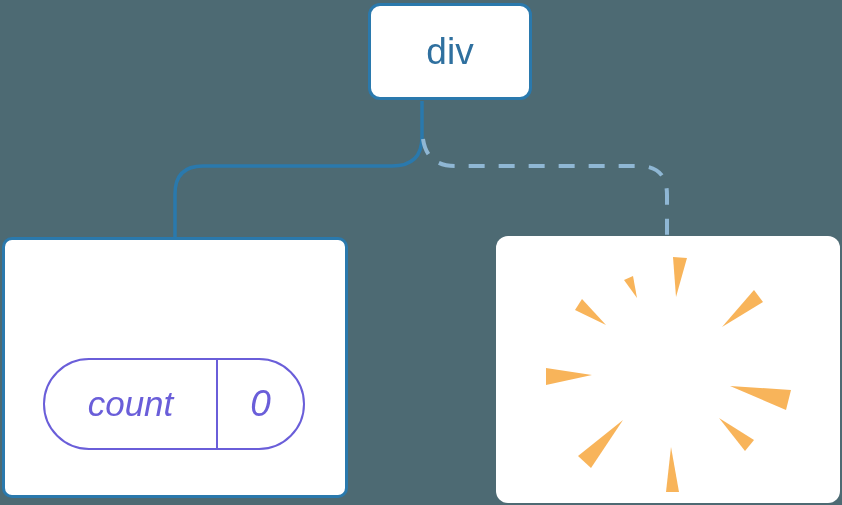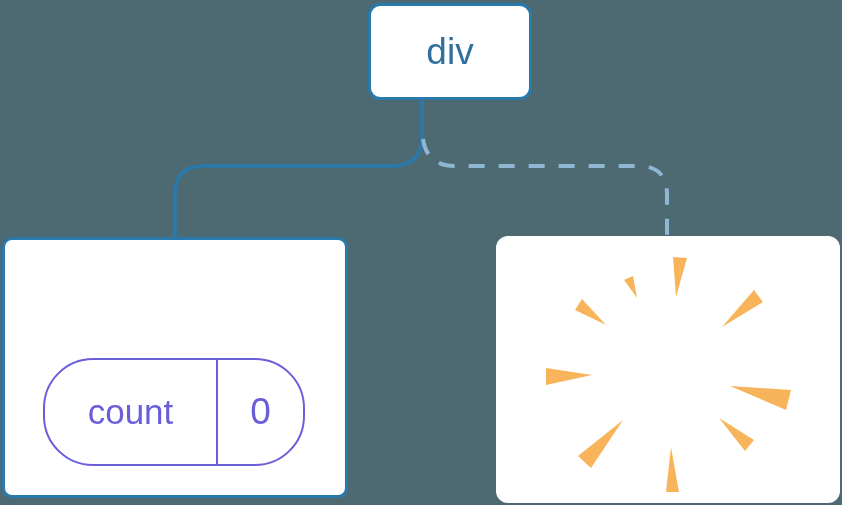--- a/index.html
+++ b/index.html
@@ -77,26 +77,27 @@
     text-align: center;
     color: var(--text);
     font-size: 36px;
     font-weight: 500;
   }
   .state-pill {
     position: absolute;
     left: 38px;
     top: 118px;
     width: 262px;
-    height: 108px;
+    height: 92px;
     border: 2.5px solid var(--purple);
     border-radius: 50px;
     display: flex;
     color: var(--purple);
     overflow: hidden;
+    font-style: italic;
   }
   .state-pill .key-cell {
     width: 173px;
     display: flex;
     align-items: center;
     justify-content: center;
     border-right: 2.5px solid var(--purple);
     font-size: 35px;
   }
   .state-pill .value-cell {

